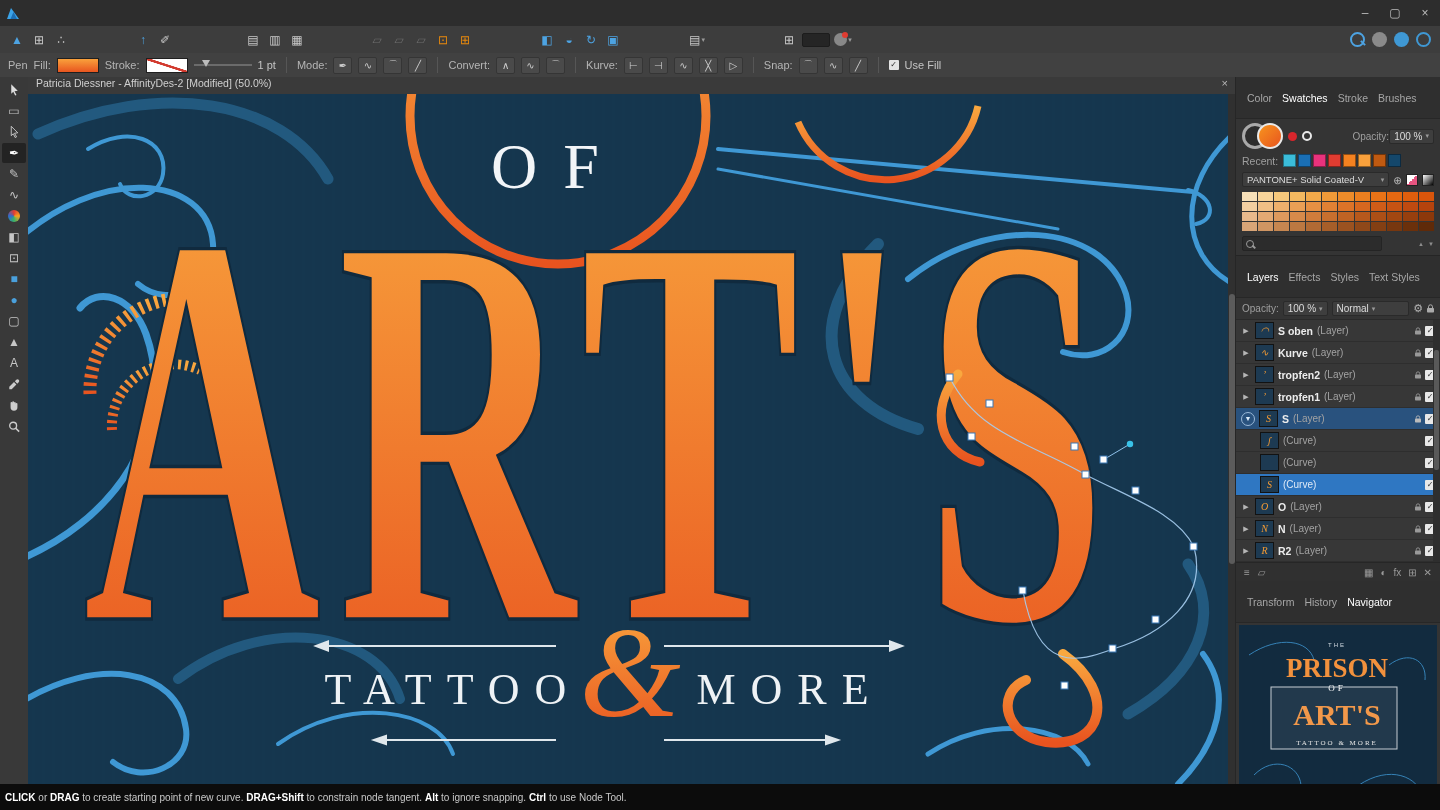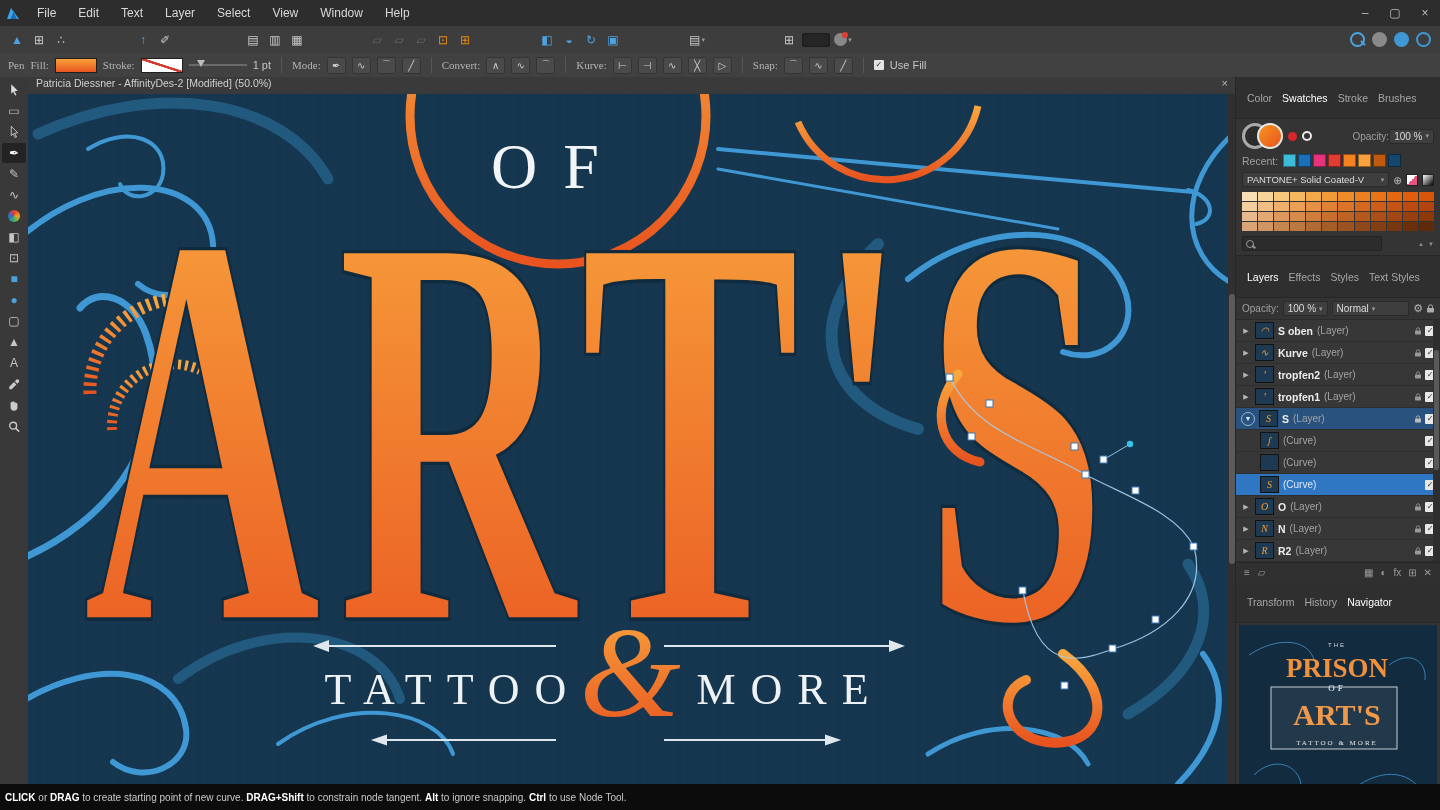--- a/index.html
+++ b/index.html
@@ -23,21 +23,21 @@
   .tb-gap4{margin-left:60px;} .tb-gap5{margin-left:62px;} .tb-gap6{margin-left:70px;}
   .pill{width:26px;height:12px;background:#252525;border:1px solid #1c1c1c;border-radius:2px;}
   .syncdot{position:relative;width:13px;height:13px;border-radius:50%;background:#888;}
   .syncdot::after{content:"";position:absolute;right:-1px;top:-1px;width:6px;height:6px;border-radius:50%;background:#e03c31;}
   .circbtn{width:15px;height:15px;border-radius:50%;}
   .mag{position:relative;width:11px;height:11px;border:2px solid #4da3e2;border-radius:50%;}
   .mag::after{content:"";position:absolute;left:8px;top:8px;width:6px;height:2px;background:#4da3e2;transform:rotate(45deg);}
   
   .ctx{position:absolute;left:0;top:53px;right:0;height:24px;background:#414141;border-bottom:1px solid #292929;
        display:flex;align-items:center;font-size:11px;color:#c4c4c4;padding:0 8px;gap:6px;}
-  .ctxlabel{color:#b5b5b5;font-family:Liberation Serif, serif;}
+  .ctxlabel{color:#b5b5b5;}
   .swrect{width:40px;height:13px;border:1px solid #1f1f1f;}
   .fillsw{background:linear-gradient(180deg,#f9a13c,#e8551f);}
   .strokesw{background:linear-gradient(to top right,#fff 44%,#d23a2e 46%,#d23a2e 54%,#fff 56%);}
   .ctxslider{width:58px;height:2px;background:#6b6b6b;position:relative;}
   .ctxslider::after{content:"";position:absolute;left:8px;top:-4px;border-left:4px solid transparent;border-right:4px solid transparent;border-top:7px solid #bdbdbd;}
   .vdiv{width:1px;height:16px;background:#565656;margin:0 4px;}
   .mbtn{width:19px;height:17px;background:#4a4a4a;border:1px solid #353535;border-radius:2px;color:#cfcfcf;
         font-size:10px;display:flex;align-items:center;justify-content:center;padding:0;}
   .cb{width:10px;height:10px;background:#e4e4e4;color:#2a2a2a;font-size:8px;line-height:10px;text-align:center;border-radius:1px;}
   
@@ -133,30 +133,20 @@
 
 <div id="app">
 
   <header class="menubar">
     <span class="applogo">
       <svg width="14" height="13" viewBox="0 0 14 13">
           <path d="M5 1 L13 12 L1 12 Z" fill="#3ba3e8"></path>
           <path d="M7.5 5 L11 12 H4.5 Z" fill="#1c6eb4"></path>
         </svg>
     </span>
-    <nav class="menus">
-      <span class="menu">File</span>
-      <span class="menu">Edit</span>
-      <span class="menu">Text</span>
-      <span class="menu">Layer</span>
-      <span class="menu">Select</span>
-      <span class="menu">View</span>
-      <span class="menu">Window</span>
-      <span class="menu">Help</span>
-    </nav>
     <div class="wincontrols">
       <span class="winbtn">–</span>
       <span class="winbtn">▢</span>
       <span class="winbtn">×</span>
     </div>
   </header>
 
   <div class="toolbar">
     <button class="tbtn blue">▲</button>
     <button class="tbtn">⊞</button>

